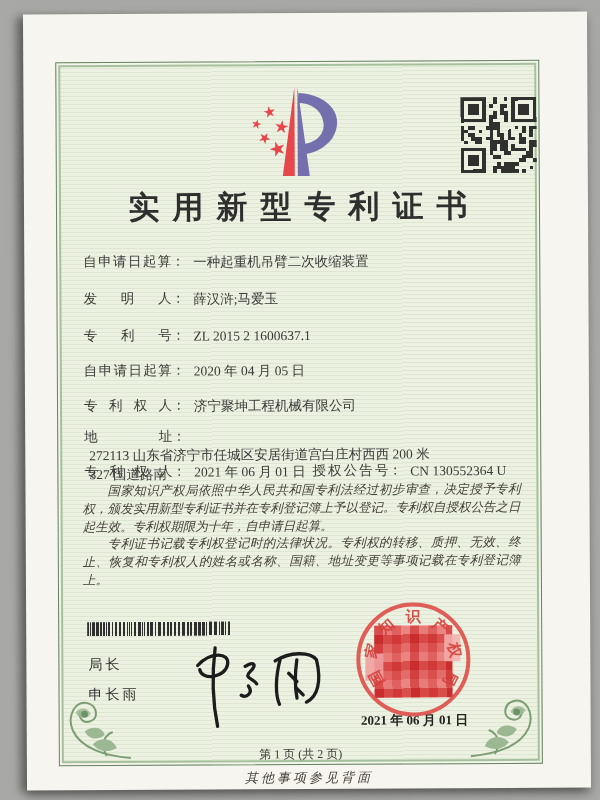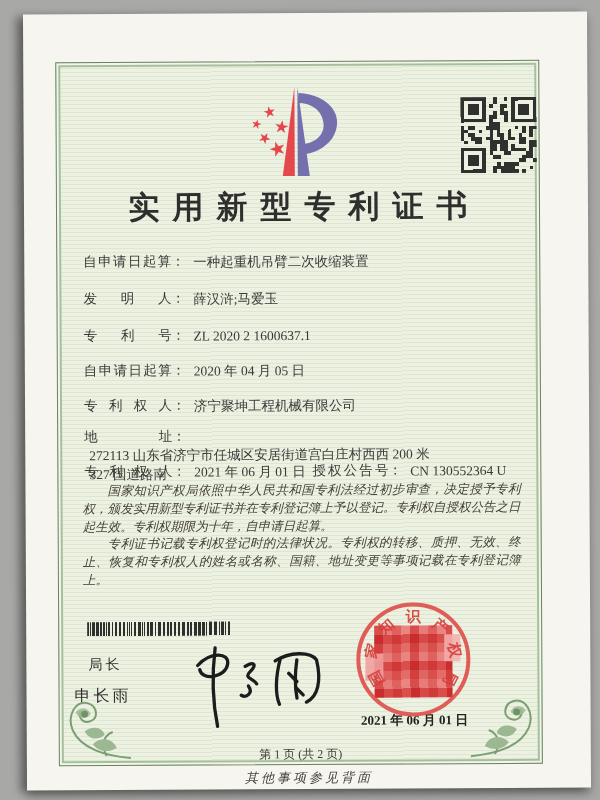--- a/index.html
+++ b/index.html
@@ -23,22 +23,22 @@
   .colon{display:inline-block;vertical-align:top;}
   .val{display:inline-block;margin-left:5px;vertical-align:top;max-width:344px;line-height:1.42;}
   .pair2{position:absolute;left:228px;top:0;}
   .pair2 .lab{width:76px;}
   .bodytext{position:absolute;left:24px;top:420px;width:438px;color:#45413a;
     font-style:italic;font-size:12.5px;line-height:1.42;text-align:justify;}
   .bodytext p{margin:0;text-indent:2em;}
   .barcode{position:absolute;left:28px;top:559px;width:146px;height:14px;}
   .director-title{position:absolute;left:29px;top:593px;font-family:"Liberation Sans","DejaVu Sans",sans-serif;
     font-size:14px;letter-spacing:3px;color:#2f2f2d;text-align:center;}
-  .director-name{position:absolute;left:15px;top:623px;font-family:"Liberation Sans","DejaVu Sans",sans-serif;
-    font-size:16px;letter-spacing:3px;color:#2f2f2d;}
+  .director-name{position:absolute;left:29px;top:623px;font-family:"Liberation Sans","DejaVu Sans",sans-serif;
+    font-size:14px;letter-spacing:3px;color:#2f2f2d;}
   .sig{position:absolute;left:130px;top:573px;width:155px;height:95px;}
   .seal{position:absolute;left:297px;top:541px;width:114px;height:114px;z-index:3;}
   .seal-ring{position:absolute;inset:0;border:4px solid rgba(221,67,64,.85);border-radius:50%;box-sizing:border-box;}
   .sc{position:absolute;left:50%;top:50%;width:16px;margin-left:-8px;margin-top:-9px;height:16px;
     text-align:center;font-size:15px;font-weight:700;color:rgba(212,62,58,.9);
     transform:rotate(var(--a)) translateY(-43px);}
   .mosaic{position:absolute;left:18px;top:23px;width:78px;height:72px;background-color:#f2b5b2;
     background-image:
       repeating-linear-gradient(90deg, rgba(228,105,106,.85) 0 9px, rgba(247,191,190,.8) 9px 18px, rgba(237,143,142,.85) 18px 27px, rgba(250,209,207,.8) 27px 36px),
       repeating-linear-gradient(0deg, rgba(230,115,114,.9) 0 9px, rgba(248,198,196,.65) 9px 18px, rgba(240,158,156,.8) 18px 27px);
@@ -209,21 +209,21 @@
     <div class="row" style="top:190px">
       <span class="lab">自申请日起算</span><span class="colon">：</span>
       <span class="val">一种起重机吊臂二次收缩装置</span>
     </div>
     <div class="row" style="top:227px">
       <span class="lab">发明人</span><span class="colon">：</span>
       <span class="val">薛汉浒;马爱玉</span>
     </div>
     <div class="row" style="top:264px">
       <span class="lab">专利号</span><span class="colon">：</span>
-      <span class="val">ZL 2020 2 1600637.1</span>
+      <span class="val">ZL 2015 2 1600637.1</span>
     </div>
     <div class="row" style="top:299px">
       <span class="lab">自申请日起算</span><span class="colon">：</span>
       <span class="val">2020 年 04 月 05 日</span>
     </div>
     <div class="row" style="top:334px">
       <span class="lab">专利权人</span><span class="colon">：</span>
       <span class="val">济宁聚坤工程机械有限公司</span>
     </div>
     <div class="row" style="top:365px">

